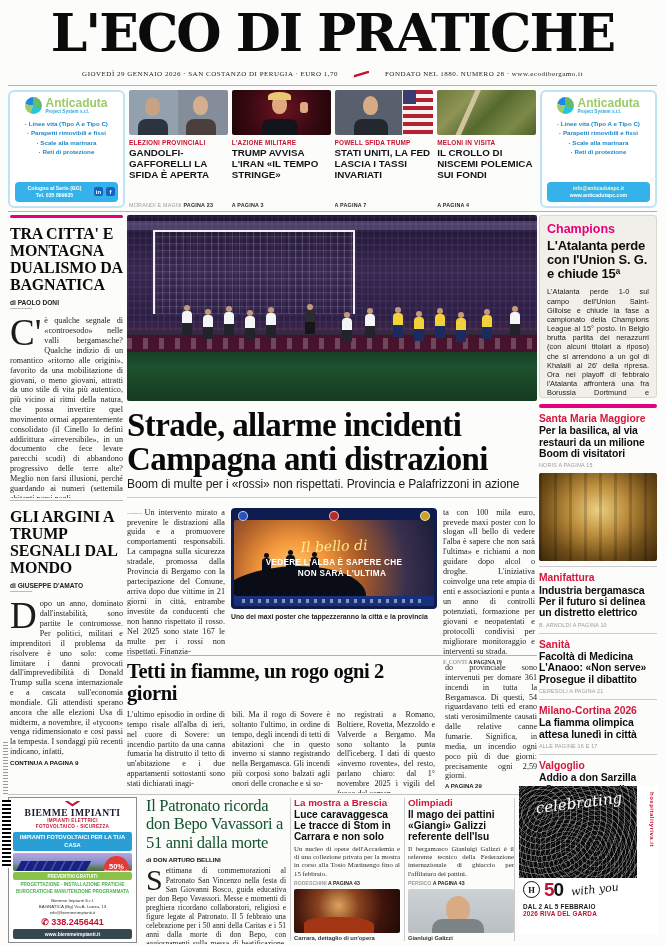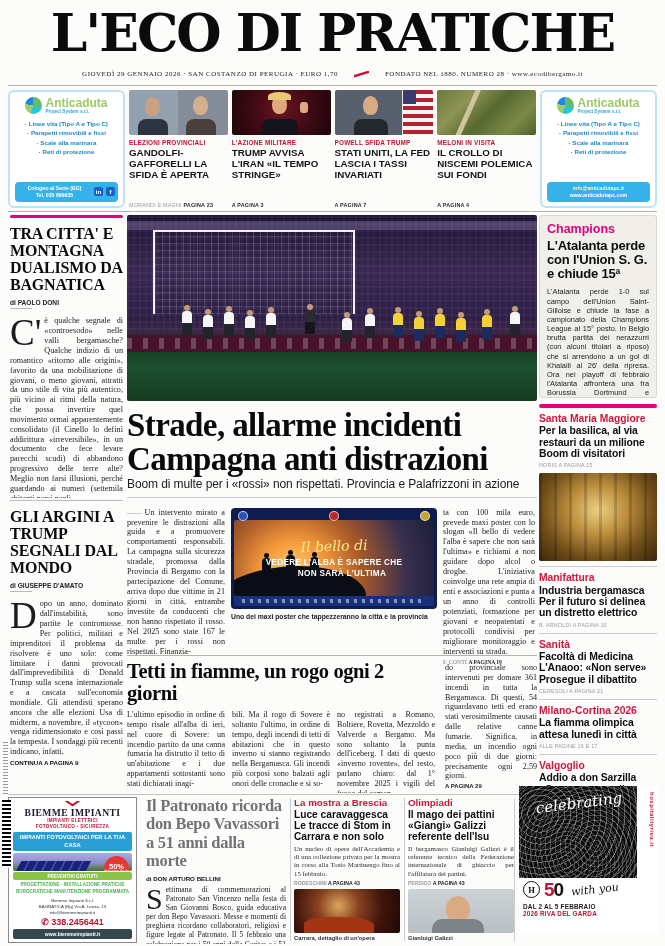--- a/index.html
+++ b/index.html
@@ -142,22 +142,22 @@
   .fire-h{font-family:"Liberation Serif",serif;font-size:20.5px;font-weight:bold;letter-spacing:-.4px;
     color:#0b0b0b;width:308px;line-height:1.05;}
   .fire-cols{display:flex;gap:7px;margin-top:6px;width:308px;}
   .fcol{flex:1;font-family:"Liberation Serif",serif;font-size:8.1px;line-height:1.22;text-align:justify;color:#1c1c1c;}
   .fire-right{position:absolute;left:318px;top:2px;width:92px;font-family:"Liberation Serif",serif;
     font-size:8.1px;line-height:1.22;text-align:justify;color:#1c1c1c;}
   .fire-foot{font-size:6px;font-weight:bold;margin-top:2px;font-family:"Liberation Sans",sans-serif;}
 
   
   .pat{position:absolute;left:146px;top:797px;width:140px;height:147px;overflow:hidden;}
-  .pat-h{font-family:"Liberation Serif",serif;font-size:16.5px;font-weight:bold;line-height:1.12;
-    color:#737373;letter-spacing:-.3px;}
+  .pat-h{font-family:"Liberation Serif",serif;font-size:16.5px;font-weight:normal;line-height:1.12;
+    color:#14532d;letter-spacing:-.3px;}
   .pat-author{font-size:6.2px;font-weight:bold;margin:4px 0 3px;}
   .pat-body{font-family:"Liberation Serif",serif;font-size:7.6px;line-height:1.2;text-align:justify;color:#1c1c1c;}
   .pat-body::first-letter{float:left;font-size:30px;line-height:24px;padding:2px 3px 0 0;}
 
   .box{position:absolute;top:797px;width:106px;height:147px;overflow:hidden;}
   .box-kicker{color:#d3173c;font-weight:bold;font-size:9.8px;}
   .box-title{font-size:10.2px;font-weight:bold;line-height:1.08;color:#0e0e0e;margin-top:1px;}
   .box-body{font-family:"Liberation Serif",serif;font-size:6.8px;line-height:1.2;text-align:justify;color:#2a2a2a;margin-top:3px;}
   .box-by{font-size:5.2px;color:#9a9a9a;font-weight:bold;margin-top:2px;}
   .box-by b{color:#222;}

